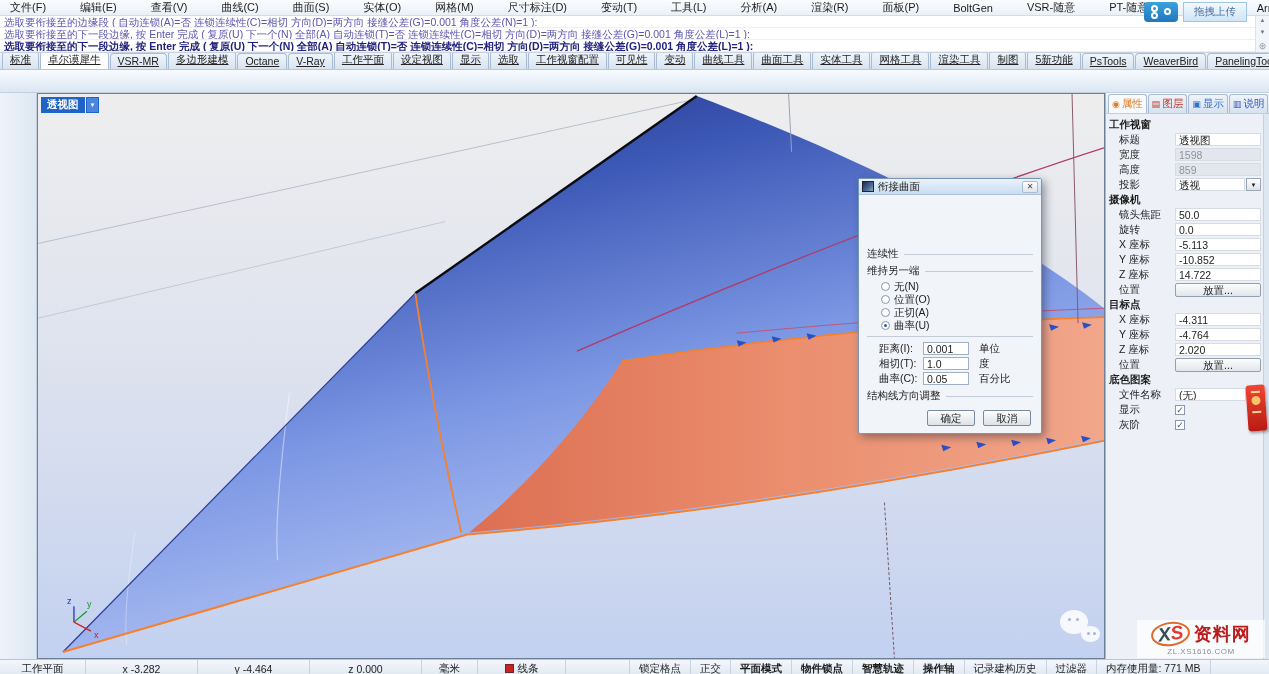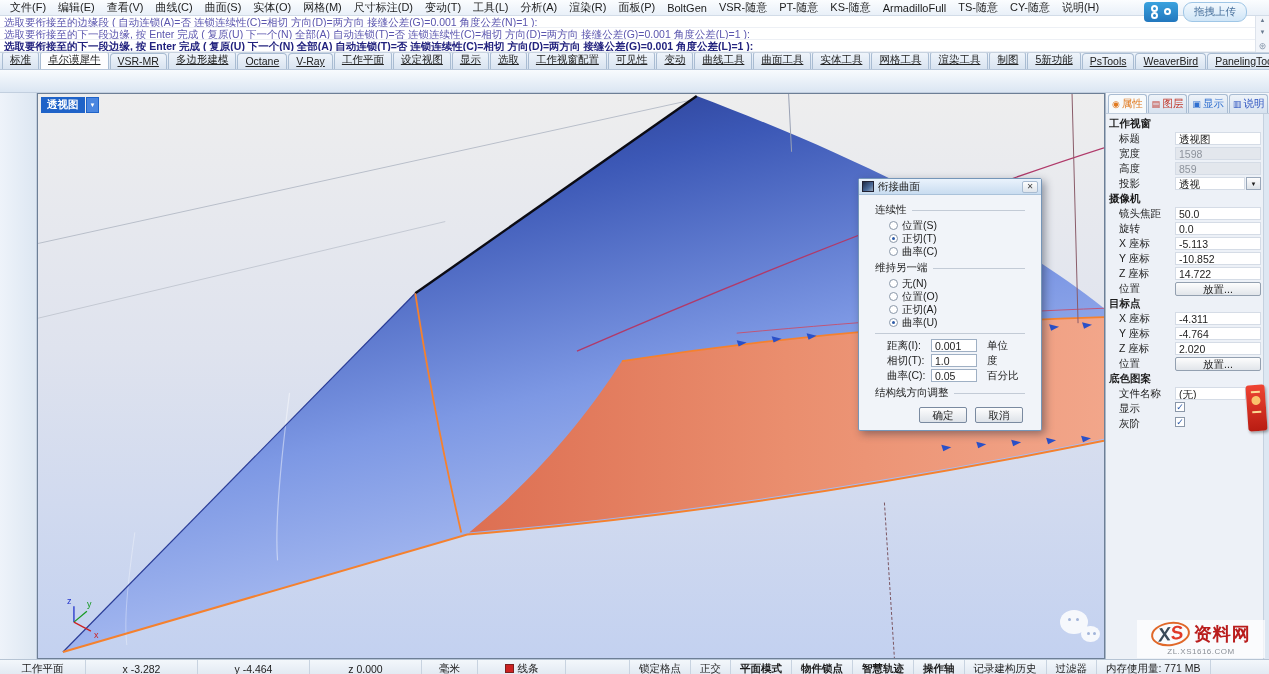--- a/index.html
+++ b/index.html
@@ -1,20 +1,20 @@
 <!DOCTYPE html>
 <html><head>
 <meta charset="utf-8">
 <style>
   * { box-sizing: border-box; margin: 0; padding: 0; }
   html,body { width:1269px; height:674px; overflow:hidden; }
   body { font-family:"Liberation Sans", sans-serif; background:#eef3fa; position:relative; cursor:default; }
 
   
-  .menubar { height:16px; display:flex; align-items:center; background:linear-gradient(#fbfdff,#e9f0f8); border-bottom:1px solid #d2dce8; font-size:11px; color:#1c1c1c; padding-left:4px; }
+  .menubar { height:16px; display:flex; align-items:center; background:linear-gradient(#fbfdff,#e9f0f8); border-bottom:1px solid #d2dce8; font-size:11px; color:#1c1c1c; padding-left:4px;gap:22px; }
   .menubar .mi { padding:1px 6px; white-space:nowrap; }
 
   
   .cmd { background:#fff; border-bottom:1px solid #c8d3e0; position:relative; }
   .cmdline { height:12px; line-height:12px; font-size:10.5px; color:#5a55ae; border-bottom:1px solid #edf0f5; padding-left:4px; white-space:nowrap; overflow:hidden; }
   .cmdline.bold span { font-weight:bold; color:#22227e; }
   .cmdside { position:absolute; right:0; top:0; width:14px; height:36px; display:flex; flex-direction:column; align-items:center; justify-content:space-between; background:#f2f5fa; border-left:1px solid #dde3ec; font-size:6px; color:#6a7b90; padding:1px 0; }
 
   
   .tabsrow { height:17px; background:linear-gradient(#eef4fb,#d5e1f0); display:flex; align-items:flex-end; padding-left:2px; border-bottom:1px solid #b7c6d9; }
@@ -44,21 +44,21 @@
   .wx .d { position:absolute; width:3px; height:3px; background:#9db0d6; border-radius:50%; }
   .wx .d1 { left:8px; top:8px; } .wx .d2 { left:16px; top:8px; }
   .wx .d3 { right:12px; bottom:9px; } .wx .d4 { right:6px; bottom:9px; }
 
   
   .dialog { position:absolute; left:858px; top:178px; width:184px; background:#f1f4f9; border:1px solid #7596b8; border-radius:2px; box-shadow:3px 3px 8px rgba(30,40,60,.45); font-size:10.5px; color:#1c1c1c; z-index:20; }
   .dtitle { height:16px; background:linear-gradient(#eaf3fc,#c9dcf0); display:flex; align-items:center; padding:0 3px; border-bottom:1px solid #aac2da; }
   .dticon { width:12px; height:11px; background:linear-gradient(135deg,#1d2a46,#4a6a9a 60%,#9ab); border:1px solid #223; margin-right:4px; }
   .dtext { flex:1; font-size:10.5px; color:#222; }
   .dclose { width:16px; height:12px; border:1px solid #a9bcd2; border-radius:2px; background:linear-gradient(#fdfdfd,#dfe5ec); font-size:8px; line-height:10px; text-align:center; color:#444; }
-  .dbody { padding:5px 16px 7px; }
+  .dbody { padding:5px 8px 7px;margin-top:44px; }
   .dgroup { display:flex; align-items:center; margin:3px 0 2px; color:#1c1c1c; }
   .dgroup .gline { flex:1; border-top:1px solid #c3cbd6; margin-left:5px; }
   .drow { display:flex; align-items:center; height:13px; padding-left:14px; }
   .radio { width:9px; height:9px; border:1px solid #8a97a8; border-radius:50%; background:#fff; margin-right:4px; position:relative; flex:0 0 auto; }
   .drow.selected .radio::after { content:""; position:absolute; left:2px; top:2px; width:3px; height:3px; background:#2c5aa8; border-radius:50%; }
   .checkbox { width:9px; height:9px; border:1px solid #8a97a8; background:#fff; margin-right:4px; position:relative; font-size:9px; line-height:8px; color:#2c5aa8; text-align:center; flex:0 0 auto; }
   .dcheck { display:flex; align-items:center; height:13px; padding-left:2px; }
   .dcheck.checked .checkbox::after { content:"✓"; }
   .dhr { border-top:1px solid #c3cbd6; margin:4px 0; }
   .dfield { display:flex; align-items:center; height:15px; padding-left:12px; }
@@ -68,21 +68,21 @@
   .dbtns { display:flex; justify-content:flex-end; gap:8px; margin-top:7px; padding-right:2px; }
   .dbtn { width:48px; height:16px; text-align:center; line-height:15px; background:linear-gradient(#fdfdfd,#dde2e8); border:1px solid #7a8aa0; border-radius:2px; }
 
   
   .rightpanel { width:164px; background:#edf1f7; border-left:1px solid #aab8c8; font-size:10.5px; color:#1c1c1c; position:relative; display:flex; flex-direction:column; }
   .ptabs { display:flex; align-items:flex-end; height:21px; background:linear-gradient(#f5f8fc,#dde7f2); padding:2px 2px 0; border-bottom:1px solid #c0cddc; }
   .ptab { display:flex; align-items:center; gap:2px; padding:2px 3px; border:1px solid #a9bcd2; border-bottom:none; border-radius:3px 3px 0 0; background:linear-gradient(#eef3f9,#d7e2ef); margin-right:1px; white-space:nowrap; }
   .ptab.active { background:#f7fafc; }
   .pticon { font-size:9px; }
   .prows { padding:3px 8px 0 3px; }
-  .prow { display:flex; height:15px; }
+  .prow { display:flex; align-items:center; height:15px; }
   .prow.header { font-weight:bold; }
   .plabel { width:66px; padding-left:10px; white-space:nowrap; overflow:hidden; }
   .pval { flex:1; background:#fff; border:1px solid #d5dce6; height:13px; line-height:12px; padding:0 3px; white-space:nowrap; overflow:hidden; }
   .prow.gray .pval { background:#e3e7ed; color:#8d939c; }
   .pdd { width:15px; height:13px; border:1px solid #9aa8ba; background:linear-gradient(#fdfdfd,#dde2e8); font-size:6px; text-align:center; line-height:12px; margin-left:1px; }
   .pbtn { flex:1; height:14px; text-align:center; line-height:13px; background:linear-gradient(#fdfdfd,#e1e5ea); border:1px solid #93a0b0; border-radius:2px; }
   .pdots { width:14px; height:13px; border:1px solid #9aa8ba; background:linear-gradient(#fdfdfd,#dde2e8); text-align:center; line-height:10px; font-size:9px; margin-left:1px; }
   .pcheckbox { width:10px; height:10px; border:1px solid #8a97a8; background:#fff; font-size:9px; line-height:9px; text-align:center; color:#2c5aa8; }
   .prow.checked .pcheckbox::after { content:"✓"; }
   .pscroll { position:absolute; right:0; top:21px; bottom:0; width:6px; background:#dde7f2; border-left:1px solid #c5d1df; }
@@ -96,21 +96,21 @@
   .scell.bold { font-weight:bold; }
   .sw { width:9px; height:9px; margin-right:4px; border:1px solid #7a2020; }
   .sspacer { width:64px; height:100%; border-right:1px solid #c8d3e0; }
   .sfill { flex:1; }
 
   
   .uploader { position:absolute; right:22px; top:2px; display:flex; align-items:center; gap:5px; z-index:30; }
   .ubicon { width:34px; height:20px; background:linear-gradient(#3aa2de,#2277be); border-radius:4px; position:relative; }
   .ubicon i { position:absolute; width:7px; height:7px; border:2px solid #fff; border-radius:50%; }
   .ubicon i:nth-child(1){ left:7px; top:3px; } .ubicon i:nth-child(2){ left:7px; bottom:3px; } .ubicon i:nth-child(3){ right:7px; top:6px; }
-  .ubtn { font-size:10.5px; color:#49719c; background:linear-gradient(#f3f9fe,#cfe5f7); border:1px solid #9fc6e6; border-radius:9px; padding:2px 10px; }
+  .ubtn { font-size:10.5px; color:#49719c; background:linear-gradient(#f3f9fe,#cfe5f7); border:1px solid #9fc6e6; border-radius:0; padding:2px 10px; }
 
   
   .xslogo { position:absolute; right:4px; bottom:16px; width:128px; z-index:25; text-align:center; background:rgba(255,255,255,.7); padding:2px 0; }
   .xsrow { display:flex; align-items:center; justify-content:center; gap:3px; }
   .xsmark { font-style:italic; font-weight:bold; font-size:19px; border:2px solid #e0682a; border-radius:50%; padding:0 5px; transform:rotate(-8deg); line-height:20px; }
   .xsmark .x { color:#3a4a58; } .xsmark .s { color:#e03a2a; }
   .xsname { color:#b91c1c; font-weight:bold; font-size:18px; letter-spacing:1px; }
   .xsurl { font-size:8px; color:#8a8f96; letter-spacing:.5px; margin-top:1px; }
 </style>
 </head>
@@ -553,35 +553,20 @@
   <div class="dtitle">
     <span class="dticon"></span>
     <span class="dtext">衔接曲面</span>
     <span class="dclose">✕</span>
   </div>
   <div class="dbody">
     <div class="dgroup">
       <span>连续性</span>
         <span class="gline"></span>
     </div>
-    <div>
-
-    <div class="drow">
-          <span class="radio"></span>
-          <span>位置(S)</span>
-        </div>
-        <div class="drow selected">
-          <span class="radio"></span>
-          <span>正切(T)</span>
-        </div>
-        <div class="drow">
-          <span class="radio"></span>
-          <span>曲率(C)</span>
-        </div>
-      </div>
 
     <div class="dgroup">
       <span>维持另一端</span>
         <span class="gline"></span>
     </div>
     <div>
 
     <div class="drow">
           <span class="radio"></span>
           <span>无(N)</span>

